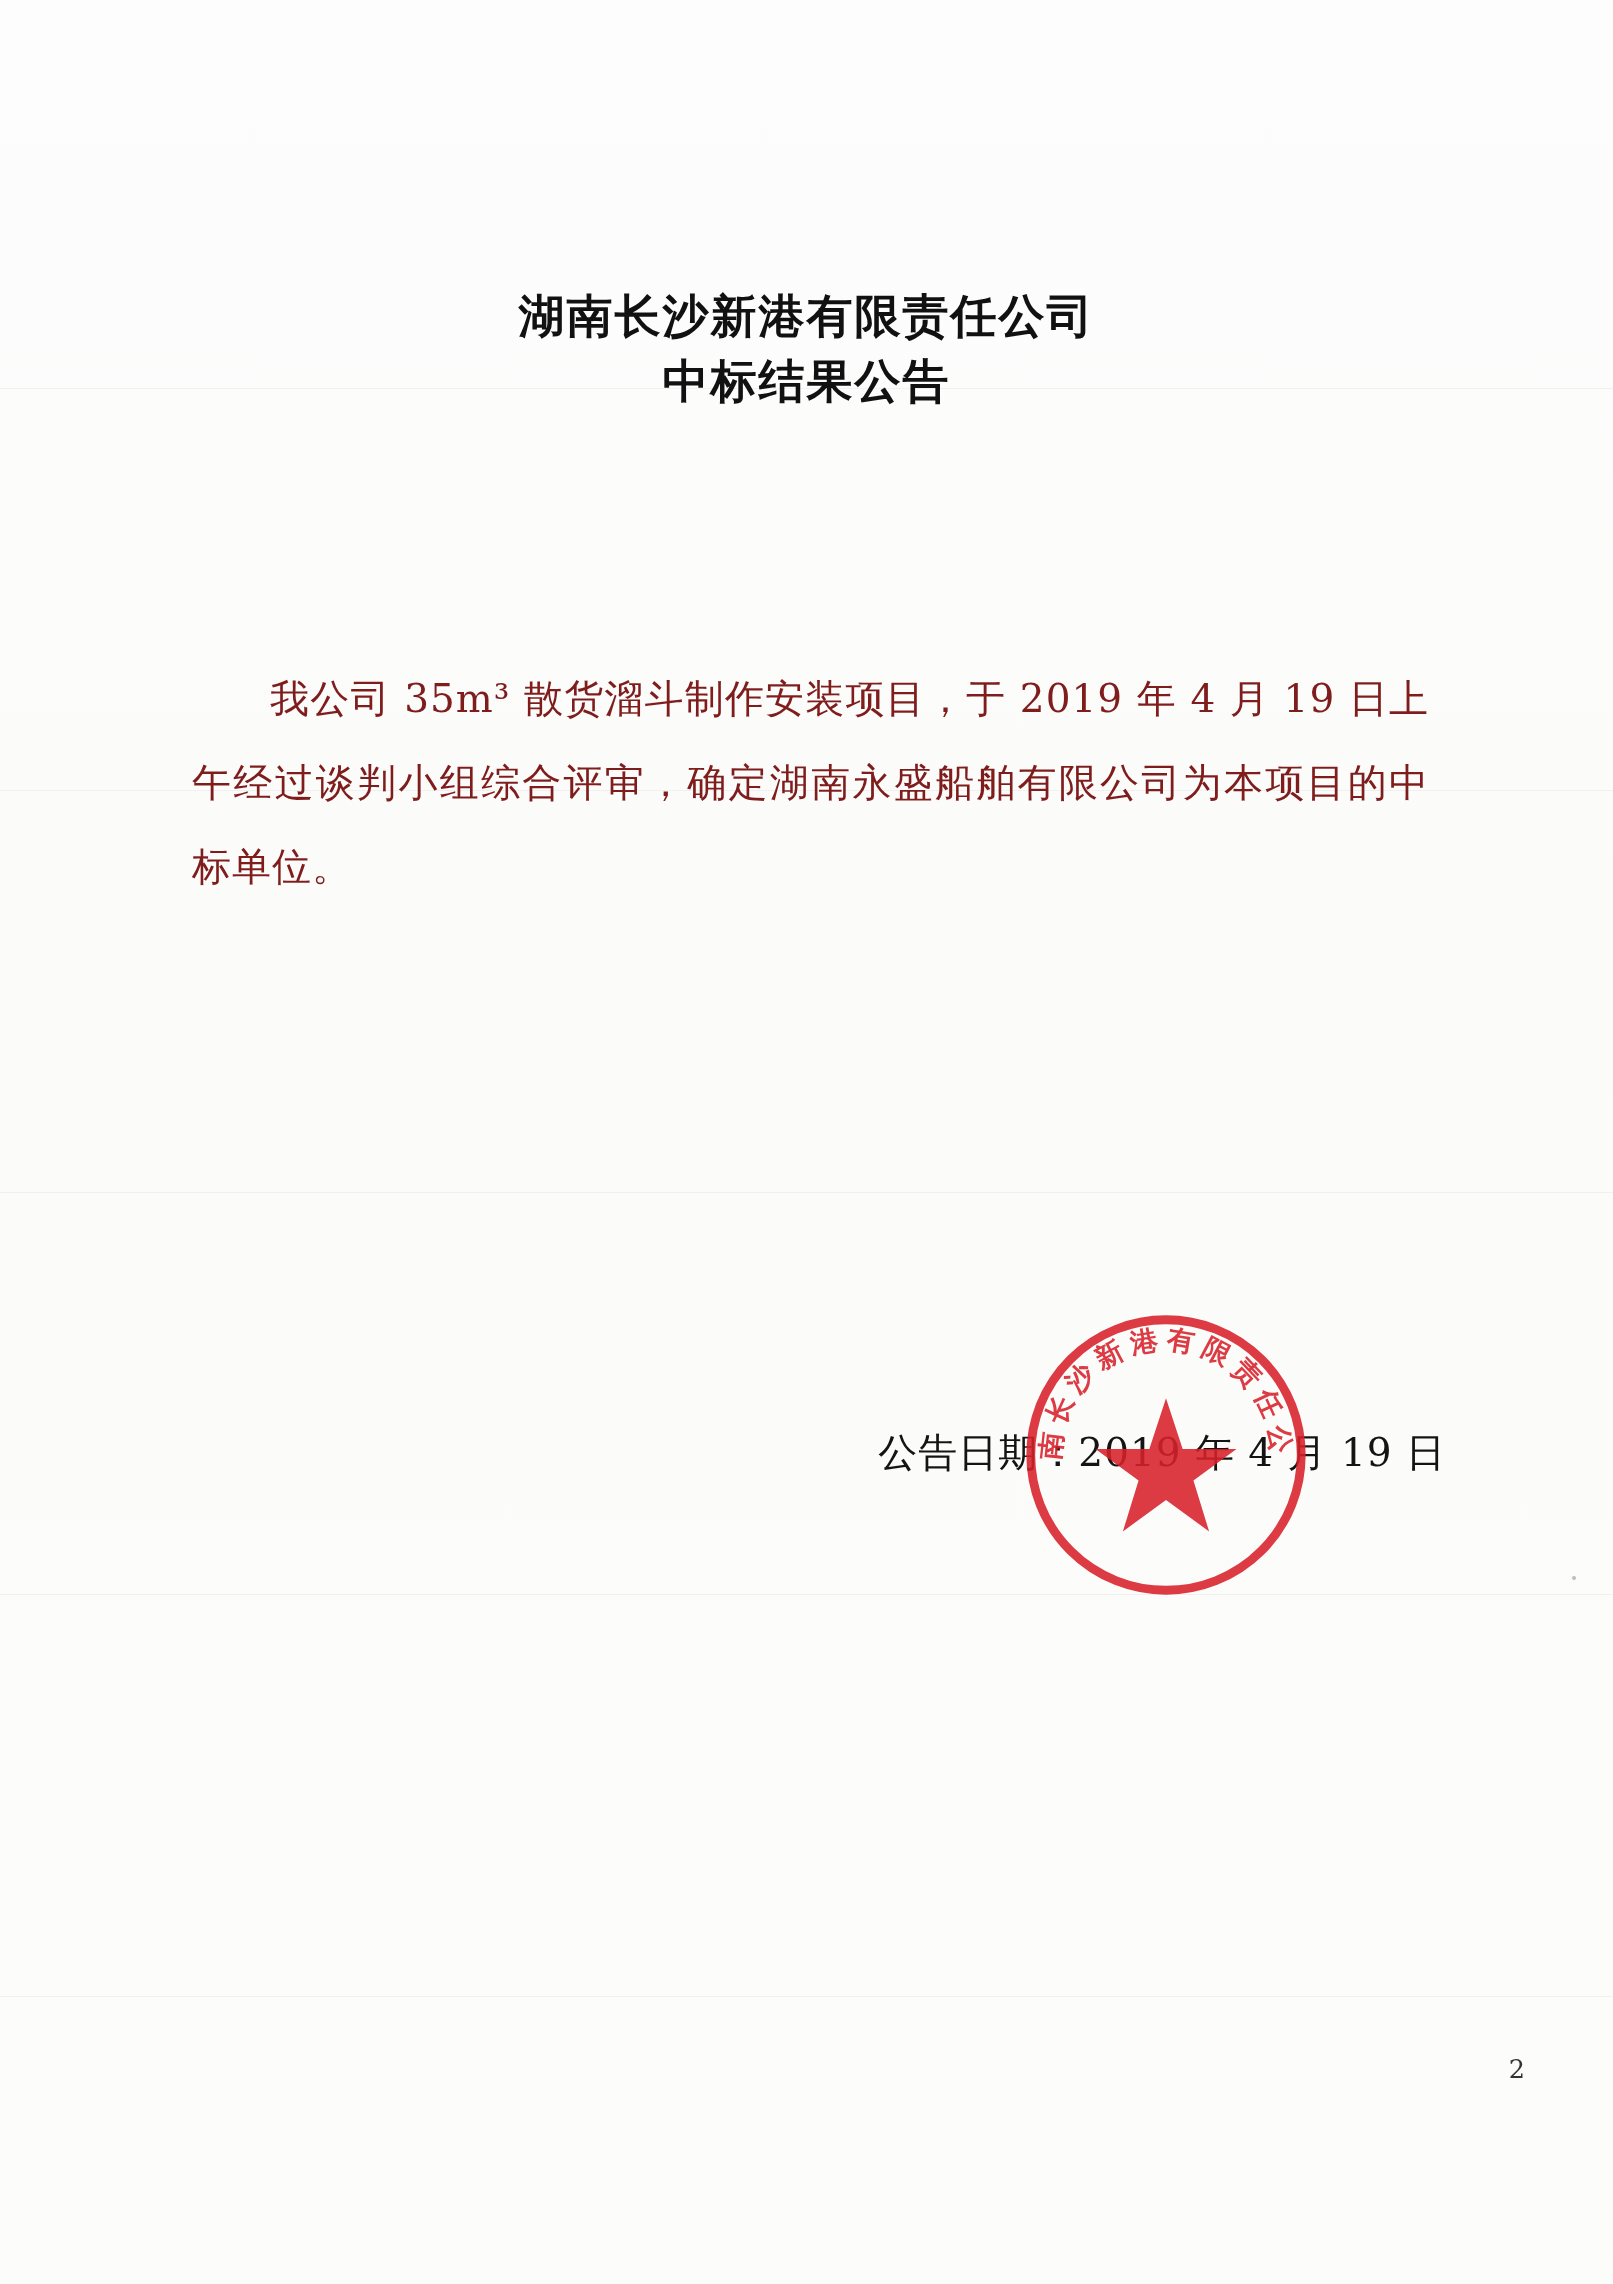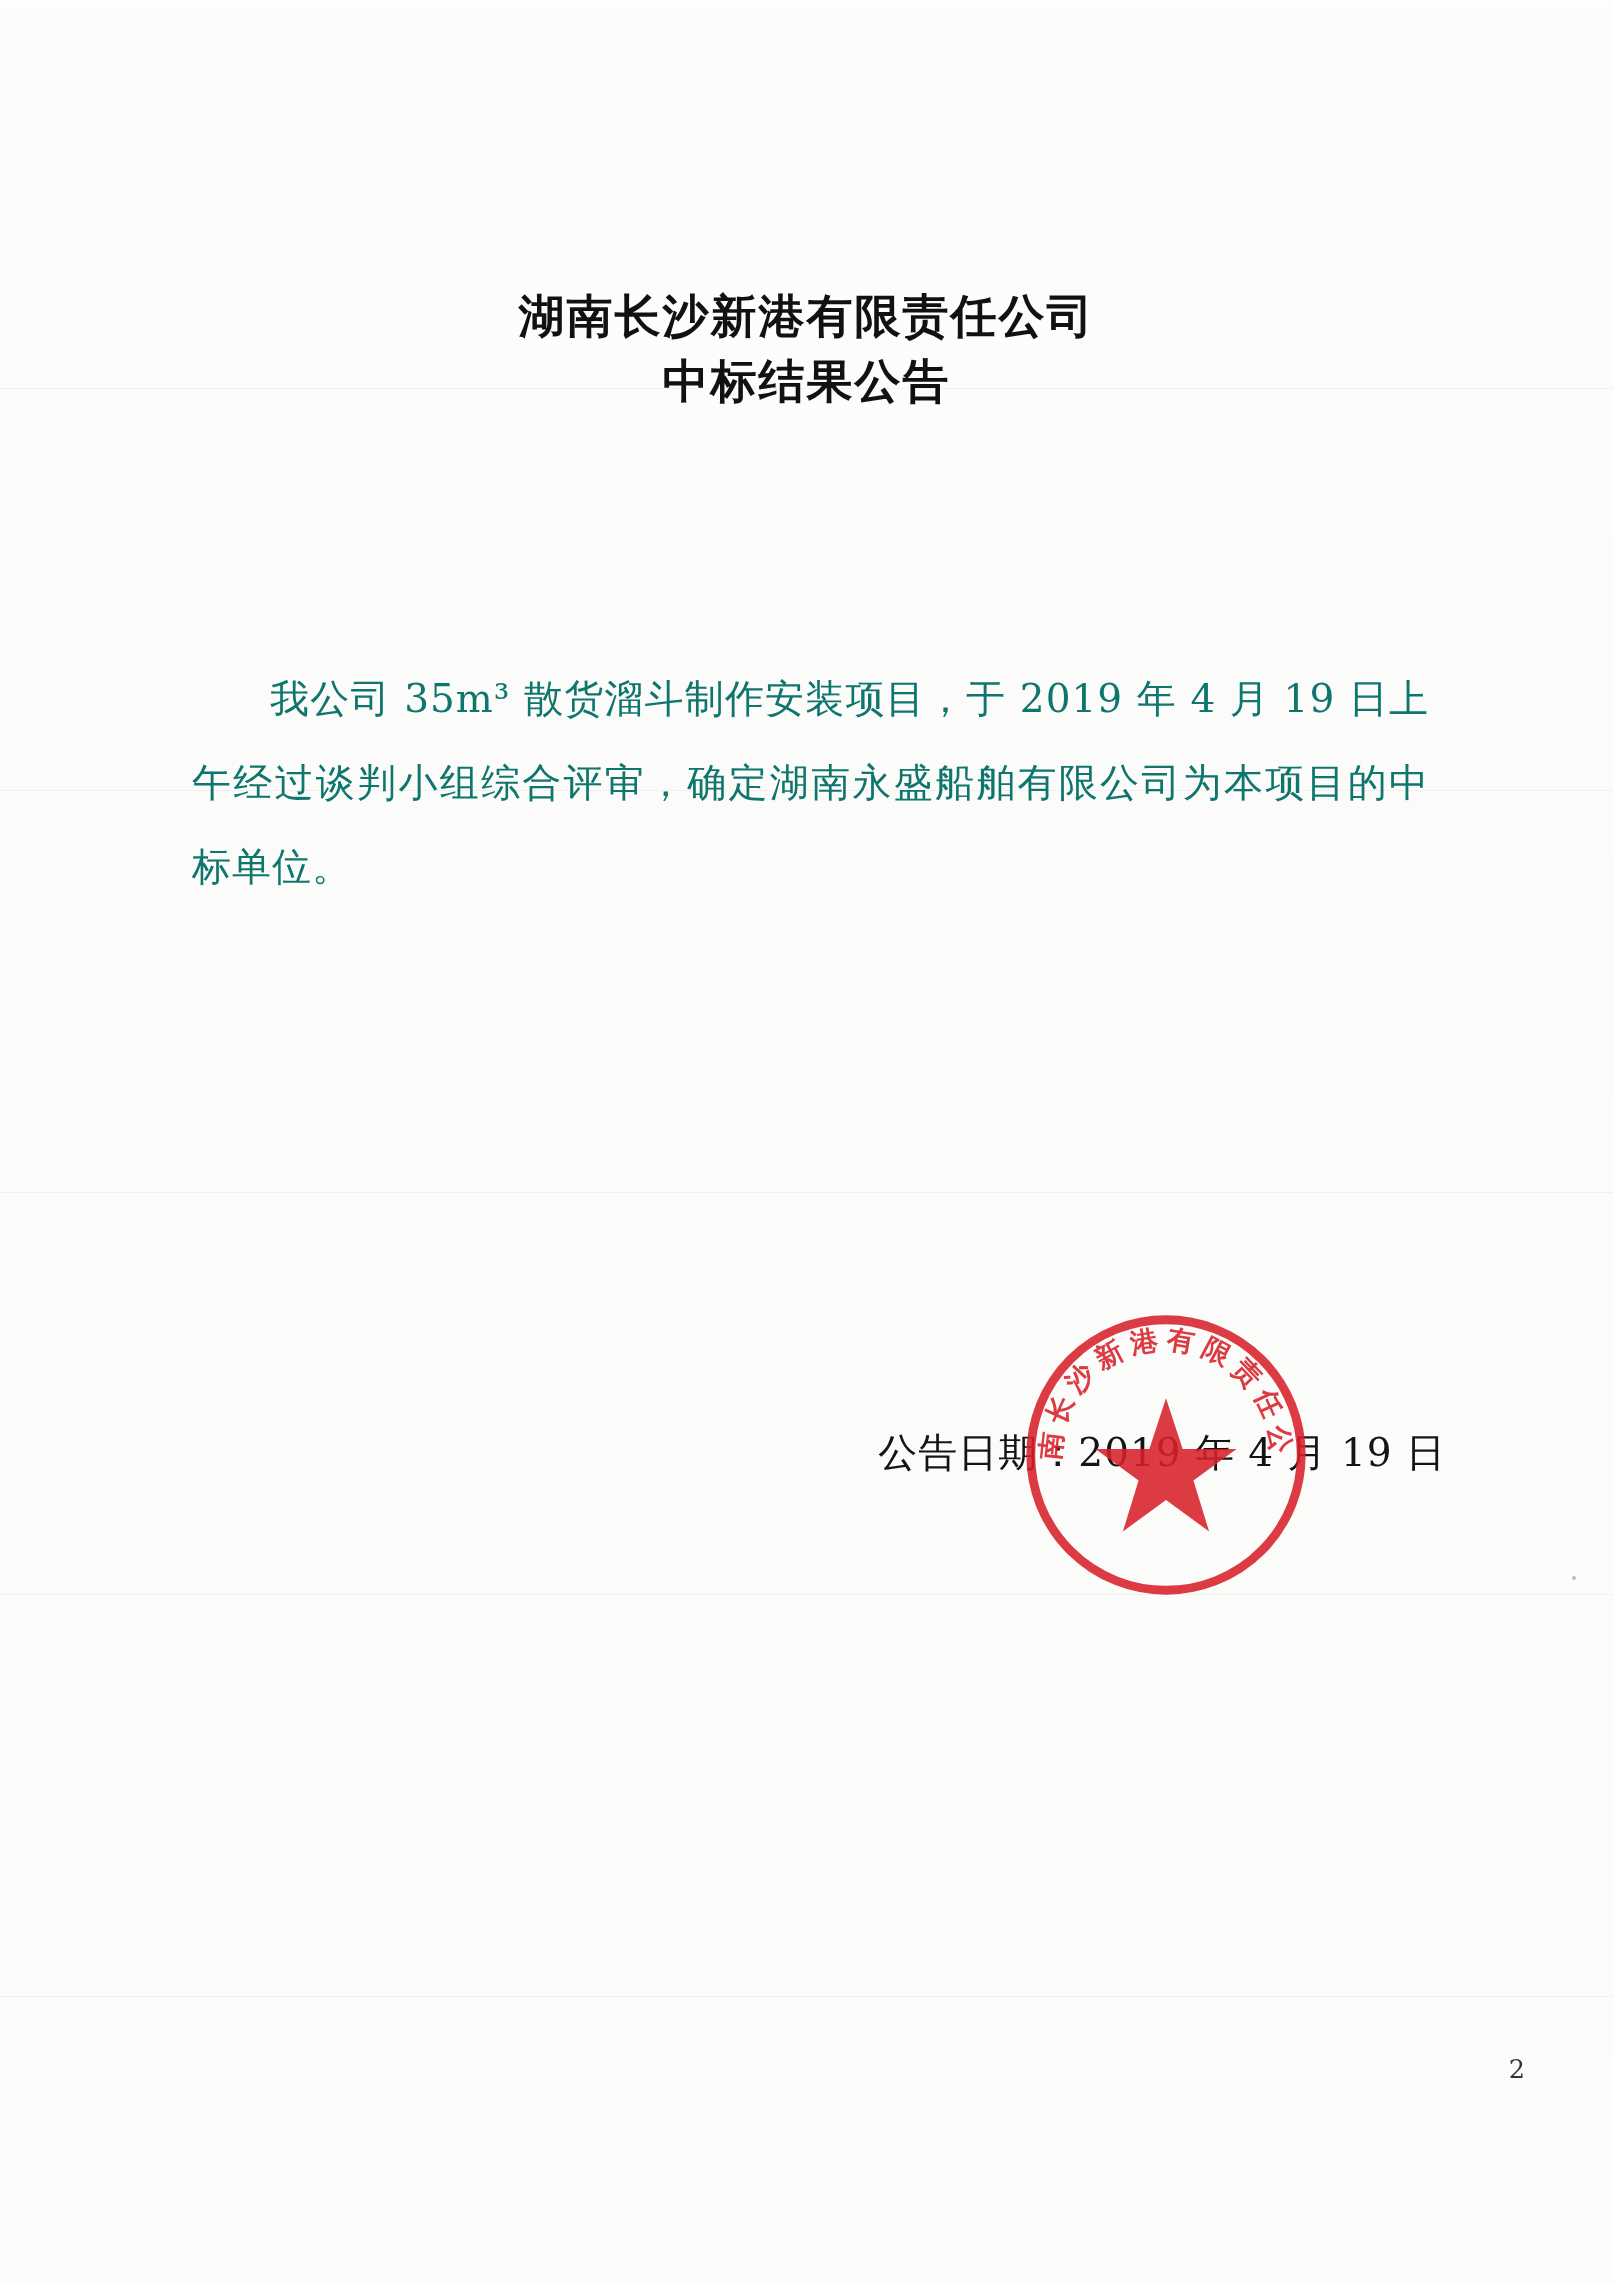--- a/index.html
+++ b/index.html
@@ -63,21 +63,21 @@
     top: 657px;
     left: 192px;
     width: 1237px;
   }
   .para {
     font-size: 39px;
     line-height: 2.15;
     letter-spacing: 1px;
     text-align: justify;
     text-justify: inter-ideograph;
-    color: #0f766e;
+    color: #7f1d1d;
   }
   .para.indent {
     text-indent: 2em;
   }
   .para-gap {
     height: 84px;
   }
 
   
   .date-line {

